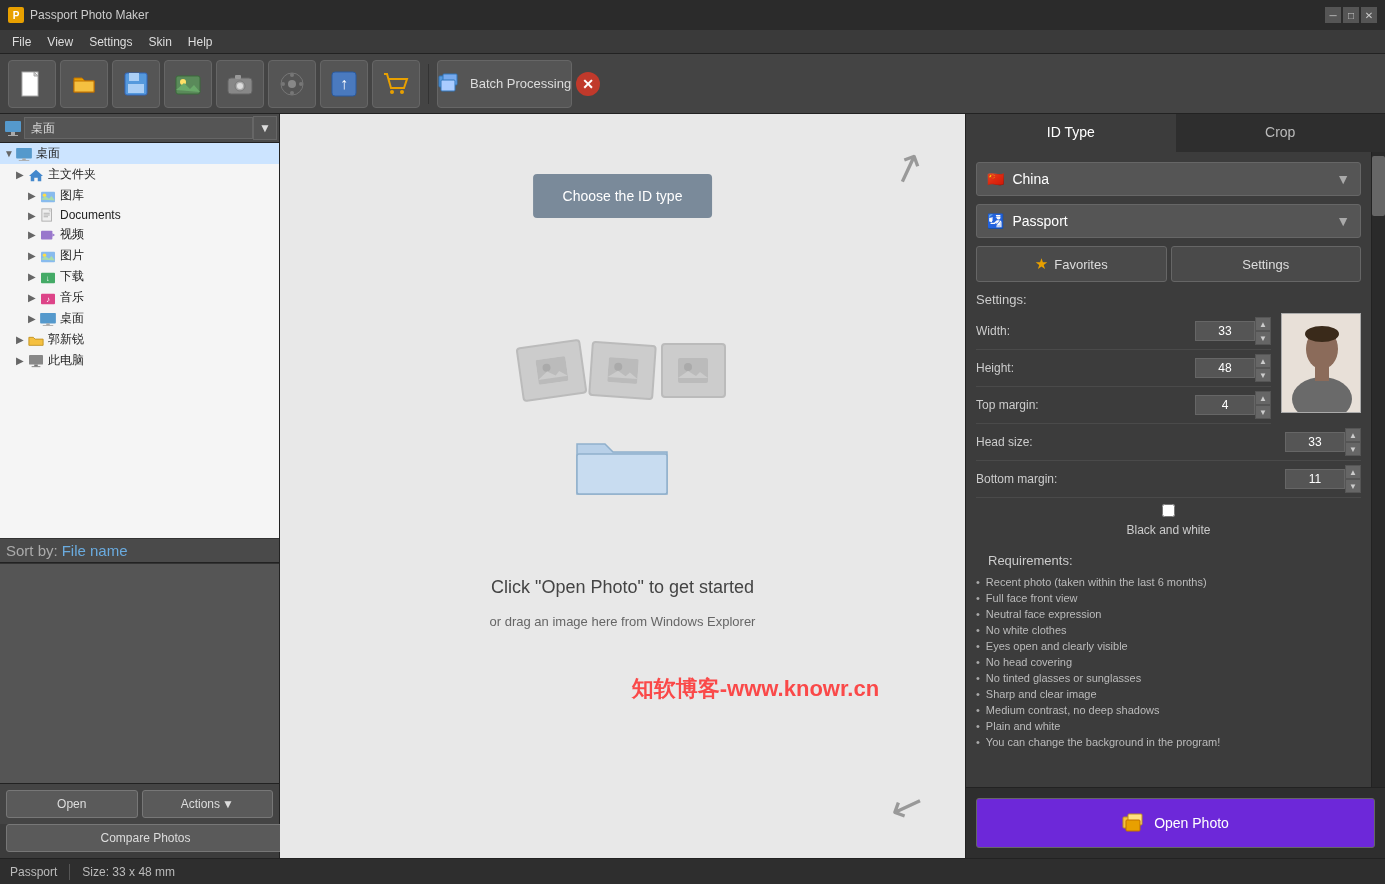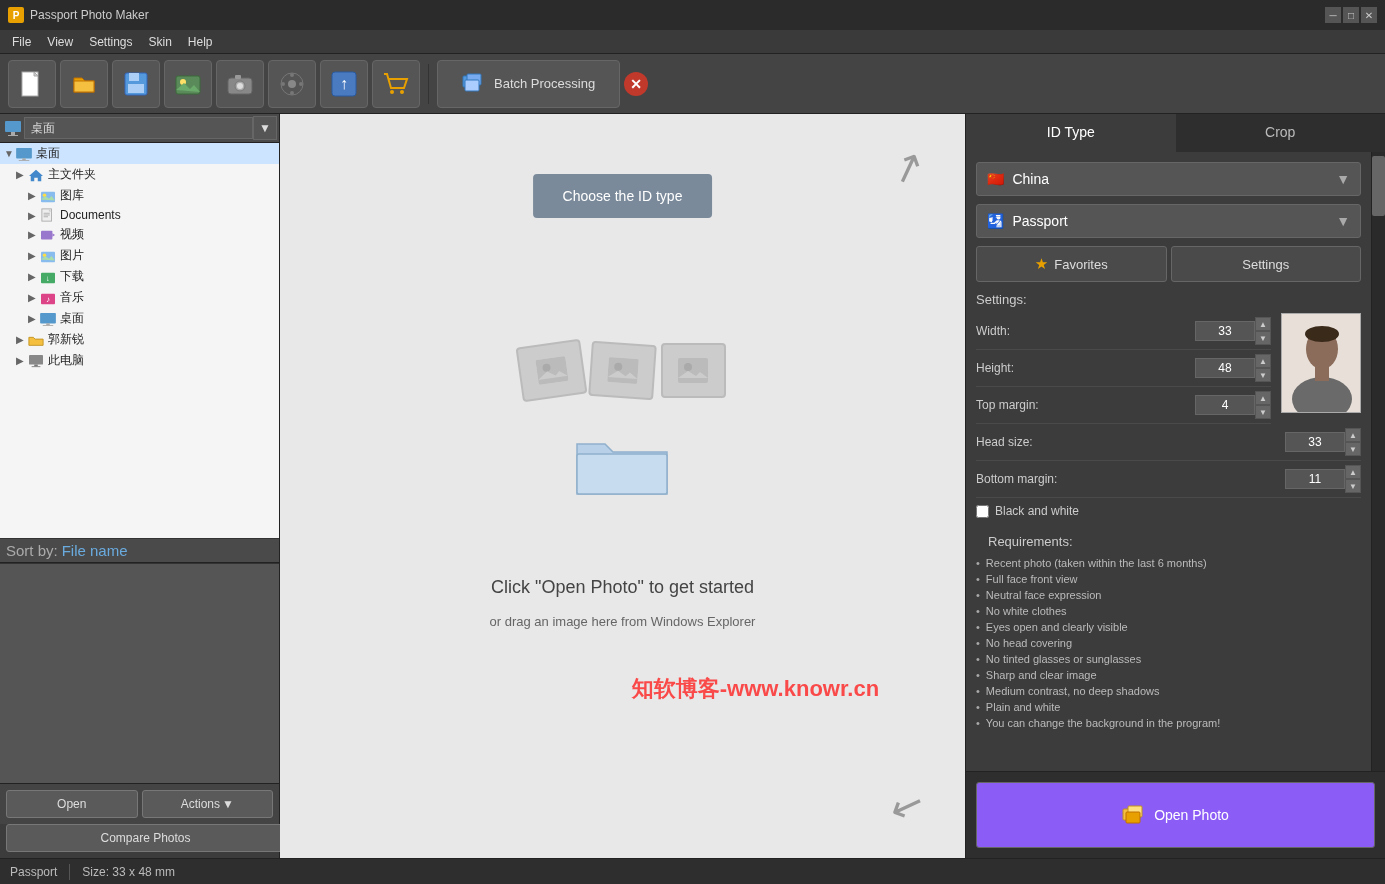--- a/index.html
+++ b/index.html
@@ -60,21 +60,21 @@
       font-size: 20px;
     }
     .toolbar-separator { width: 1px; height: 40px; background: #333; margin: 0 4px; }
     .batch-btn {
       display: flex;
       align-items: center;
       gap: 8px;
       background: #555;
       border: 1px solid #666;
       border-radius: 4px;
-      padding: 6px 24px;
+      padding: 6px 0;
       cursor: pointer;
       color: #ddd;
       height: 48px;
       font-size: 13px;
     }
     .batch-close {
       width: 24px;
       height: 24px;
       background: #c0392b;
       border-radius: 50%;
@@ -397,20 +397,21 @@
       align-items: center;
       justify-content: center;
     }
     .checkbox-row {
       display: flex;
       align-items: center;
       gap: 6px;
       padding: 6px 0;
       color: #ccc;
       font-size: 12px;
+      flex-direction: column;
     }
 
     .requirements-section { margin-top: 8px; }
     .req-label { color: #ccc; font-size: 13px; margin-bottom: 6px; margin-left: 12px; }
     .req-list { list-style: none; padding: 0; }
     .req-list li {
       color: #bbb;
       font-size: 11px;
       padding: 2px 0;
       display: flex;
@@ -419,24 +420,24 @@
     }
     .req-list li::before { content: '•'; color: #aaa; flex-shrink: 0; }
 
     .open-photo-bar {
       background: #2e2e2e;
       padding: 10px;
       border-top: 1px solid #222;
     }
     .open-photo-bar-btn {
       width: 100%;
-      background: #8b5cf6;
+      background: #6d28d9;
       border: 1px solid #666;
       color: #fff;
-      padding: 20px;
+      padding: 12px;
       cursor: pointer;
       font-size: 14px;
       border-radius: 3px;
       display: flex;
       align-items: center;
       justify-content: center;
       gap: 8px;
     }
 
     

